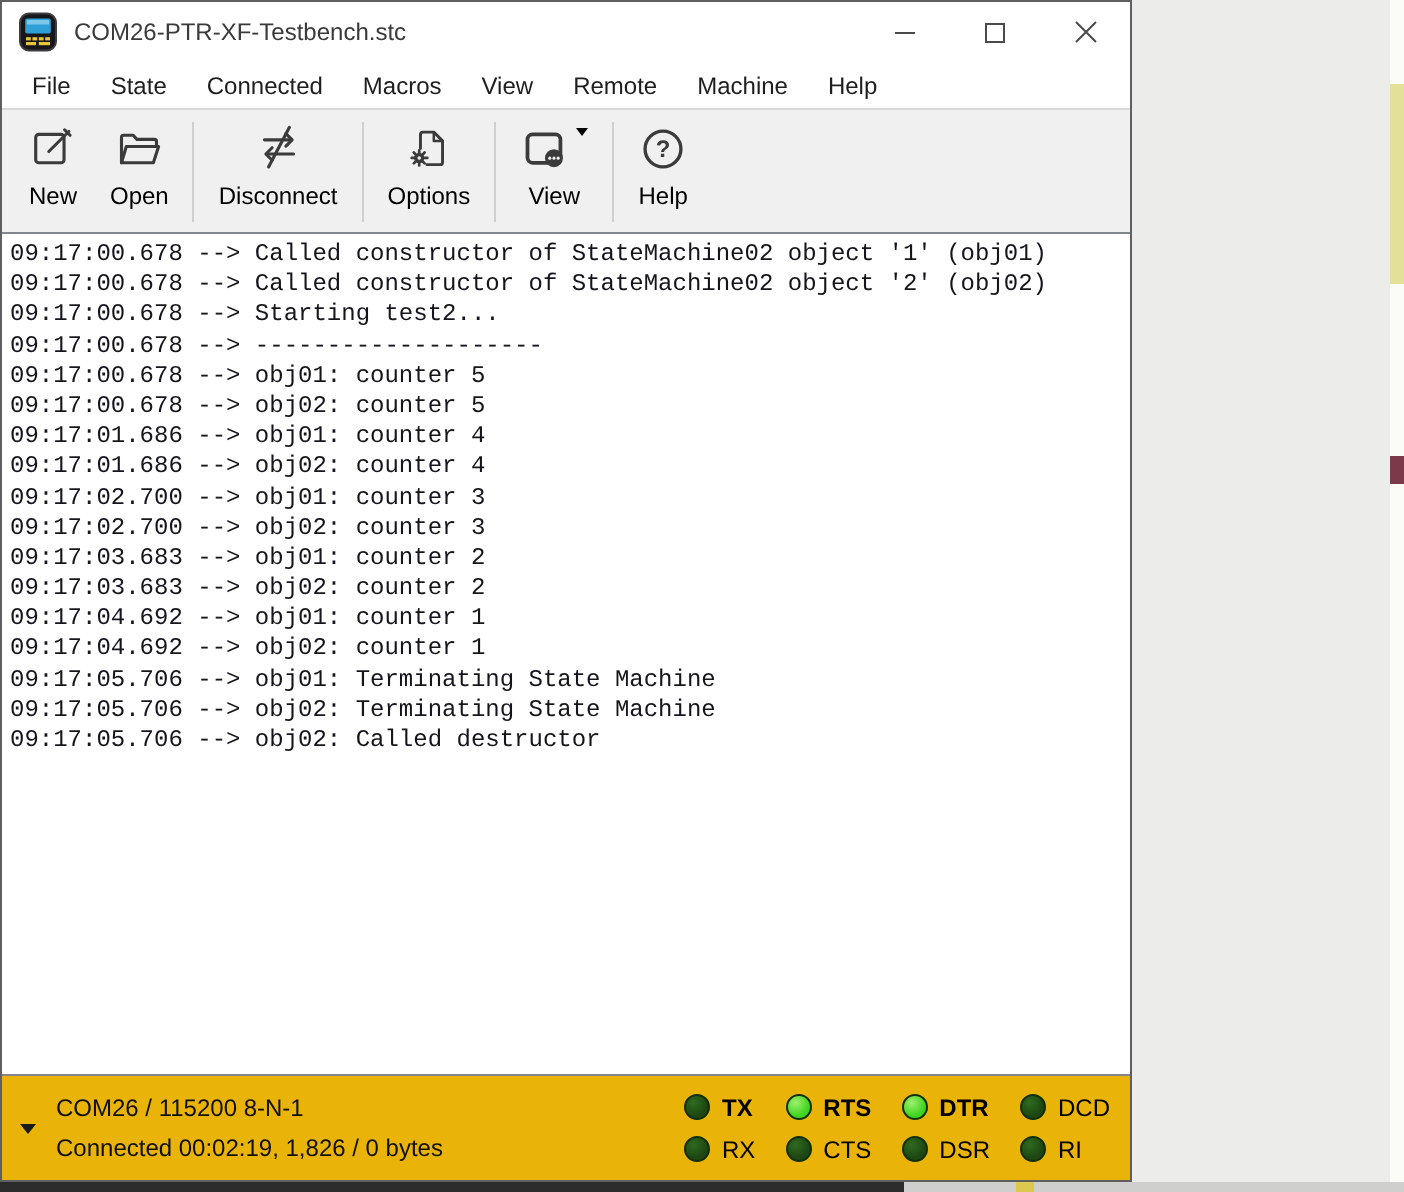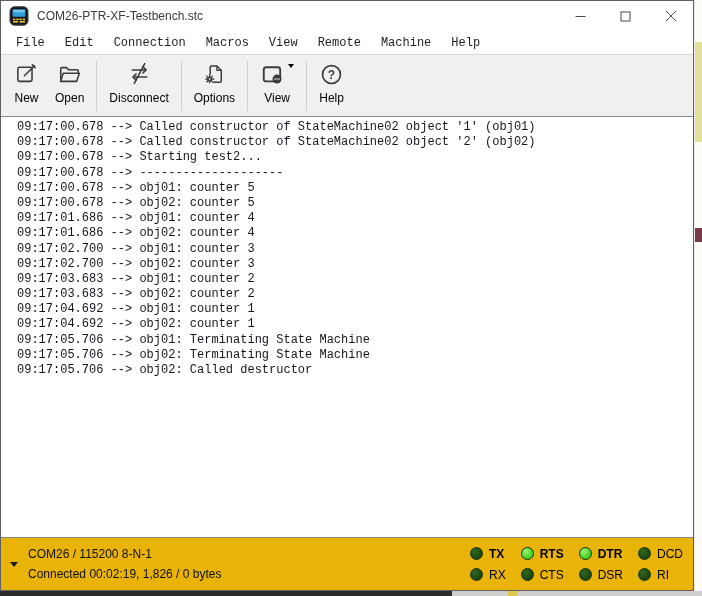--- a/index.html
+++ b/index.html
@@ -12,56 +12,56 @@
   
   .bg-right-sliver{position:absolute;left:695px;top:0;width:7px;height:591px;background:#fbfbf7;}
   .bg-right-sliver .spk1{position:absolute;left:0;top:42px;width:7px;height:100px;background:#e3e09a;}
   .bg-right-sliver .spk2{position:absolute;left:0;top:228px;width:7px;height:14px;background:#7a3a4a;}
   .bg-bottom-strip{position:absolute;left:0;top:591px;width:702px;height:5px;background:#cfcfcd;}
   .bg-bottom-strip .dark{position:absolute;left:0;top:0;width:452px;height:5px;background:#2c2c2c;}
   .bg-bottom-strip .speck{position:absolute;left:508px;top:0;width:9px;height:5px;background:#dcc84e;}
 
   
   .app-window{
-    position:absolute;left:0;top:0;width:694px;height:591px;box-sizing:border-box;
+    position:absolute;left:0;top:0;width:566px;height:591px;box-sizing:border-box;
     background:#ffffff;border:1px solid #5f5f5f;
     display:flex;flex-direction:column;
   }
 
   
   .titlebar{flex:0 0 30px;display:flex;align-items:center;background:#fff;}
   .app-icon{margin-left:8px;width:20px;height:20px;flex:0 0 auto;}
   .title-text{margin-left:8px;font-size:12px;color:#3a3a3a;white-space:nowrap;}
   .titlebar-controls{margin-left:auto;display:flex;height:100%;}
   .tb-btn{width:45px;height:100%;display:flex;align-items:center;justify-content:center;}
   .tb-btn svg{display:block;}
 
   
-  .menubar{flex:0 0 23px;display:flex;align-items:center;background:#fff;padding-left:5px;font-size:12px;color:#1e1e1e;font-family:Liberation Mono, monospace;}
+  .menubar{flex:0 0 23px;display:flex;align-items:center;background:#fff;padding-left:5px;font-size:12px;color:#1e1e1e;}
   .menu-item{padding:3px 10px;white-space:nowrap;cursor:default;}
 
   
   .toolbar{
     flex:0 0 62px;background:#f0f0f0;border-top:1px solid #dadada;
     display:flex;align-items:stretch;padding:3px 2px 2px 5px;box-sizing:border-box;
   }
   .tool-btn{display:flex;flex-direction:column;align-items:center;justify-content:flex-start;padding:4px 8px 2px;cursor:default;}
   .tool-icon-row{display:flex;align-items:flex-start;gap:3px;height:27px;}
   .tool-icon{color:#3b3b3b;}
   .tool-icon svg{display:block;fill:none;stroke:currentColor;stroke-width:1.5;stroke-linecap:round;stroke-linejoin:round;}
   .tool-label{font-size:12px;color:#000;margin-top:2px;white-space:nowrap;text-align:right;}
   .tool-btn.disabled .tool-icon{color:#b9b9b9;}
   .tool-btn.disabled .tool-label{color:#a6a6a6;}
   .tool-sep{flex:0 0 1px;background:#cfcfcf;margin:3px 4px;}
   .caret{width:0;height:0;border-left:3.5px solid transparent;border-right:3.5px solid transparent;border-top:4.5px solid #000;margin-top:2px;}
 
   
   .log-area{
     flex:1 1 auto;background:#ffffff;border-top:1px solid #82878f;border-bottom:1px solid #82878f;
-    padding:3px 16px;overflow:hidden;
+    padding:3px 4px;overflow:hidden;
     font-family:"Liberation Mono","DejaVu Sans Mono",monospace;
     font-size:12px;line-height:15.2px;color:#15151d;white-space:pre;
   }
   .log-line{height:15.2px;}
 
   
   .statusbar{flex:0 0 52px;background:#eab308;display:flex;align-items:center;}
   .status-left{display:flex;align-items:center;margin-left:9px;}
   .status-expander{width:0;height:0;border-left:4px solid transparent;border-right:4px solid transparent;border-top:5px solid #1a1a1a;margin-right:10px;cursor:default;}
   .status-texts{display:flex;flex-direction:column;}
@@ -123,22 +123,22 @@
             <svg width="12" height="12" viewBox="0 0 12 12">
               <path d="M1 1 L11 11 M11 1 L1 11" stroke="#4a4a4a" fill="none"></path>
             </svg>
           </span>
         </div>
       </div>
   </div>
 
   <div class="menubar">
       <div class="menu-item">File</div>
-      <div class="menu-item">Edit</div>
-      <div class="menu-item">Connection</div>
+      <div class="menu-item">State</div>
+      <div class="menu-item">Connected</div>
       <div class="menu-item">Macros</div>
       <div class="menu-item">View</div>
       <div class="menu-item">Remote</div>
       <div class="menu-item">Machine</div>
       <div class="menu-item">Help</div>
     </div>
 
   <div class="toolbar">
       <div class="tool-btn">
         <div class="tool-icon-row">

